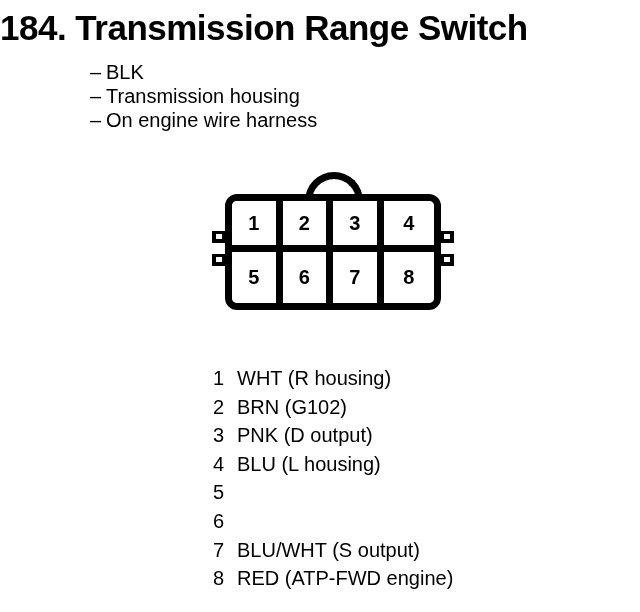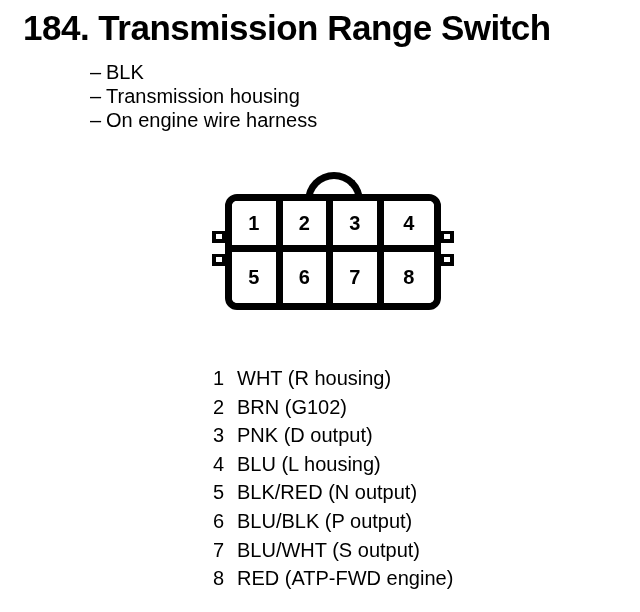--- a/index.html
+++ b/index.html
@@ -12,21 +12,21 @@
     height: 612px;
     position: relative;
     font-family: "Liberation Sans", sans-serif;
     color: #000000;
     overflow: hidden;
   }
 
   
   #page-title {
     position: absolute;
-    left: 23px;
+    left: 0;
     top: 8px;
     font-size: 35px;
     font-weight: bold;
     letter-spacing: -0.5px;
     white-space: nowrap;
     line-height: 40px;
   }
 
   
   #attribute-list {
@@ -198,25 +198,23 @@
   <div class="legend-row">
     <span class="legend-number">3</span>
     <span>PNK (D output)</span>
   </div>
   <div class="legend-row">
     <span class="legend-number">4</span>
     <span>BLU (L housing)</span>
   </div>
   <div class="legend-row">
     <span class="legend-number">5</span>
-    <span>BLK/RED (N output)</span>
   </div>
   <div class="legend-row">
     <span class="legend-number">6</span>
-    <span>BLU/BLK (P output)</span>
   </div>
   <div class="legend-row">
     <span class="legend-number">7</span>
     <span>BLU/WHT (S output)</span>
   </div>
   <div class="legend-row">
     <span class="legend-number">8</span>
     <span>RED (ATP-FWD engine)</span>
   </div>
 </div>

